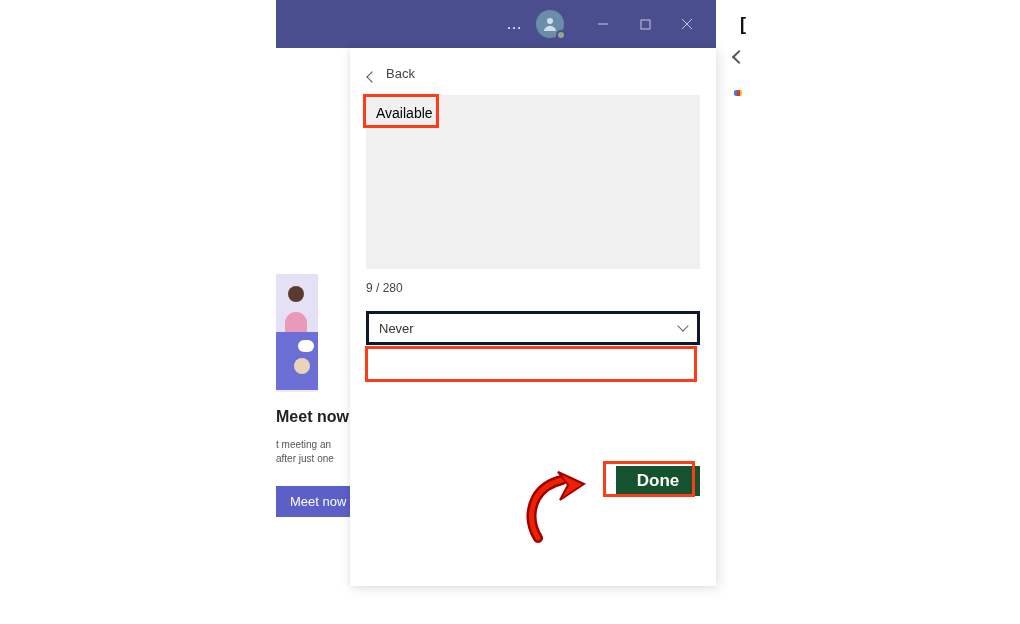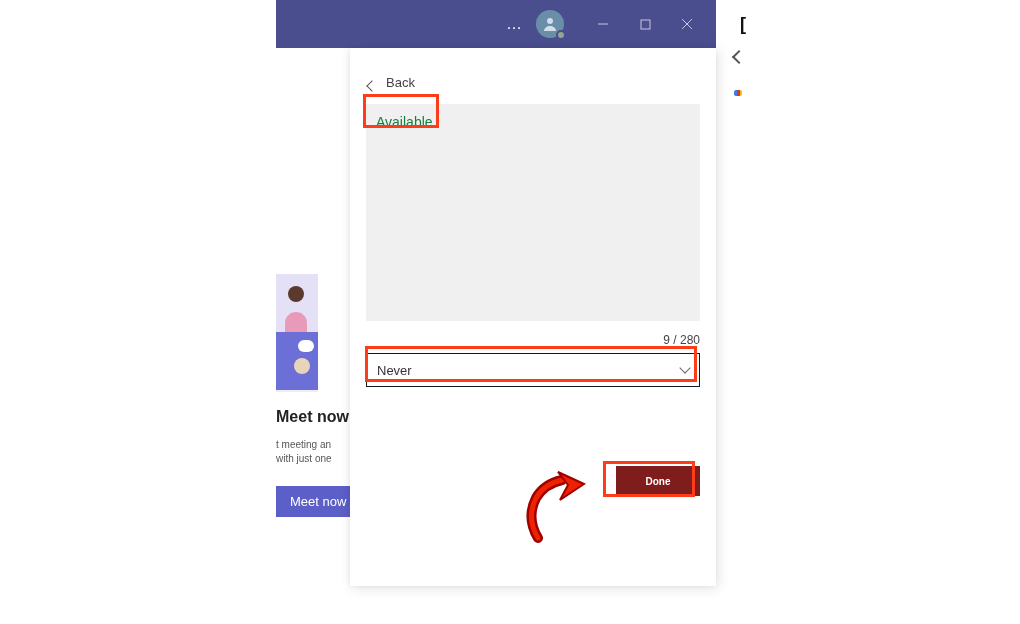--- a/index.html
+++ b/index.html
@@ -134,71 +134,70 @@
       height: 538px;
       background: #fff;
       box-shadow: 2px 2px 12px rgba(0,0,0,0.12), -1px 0 4px rgba(0,0,0,0.05);
       padding: 16px;
     }
     .back-row {
       display: flex;
       align-items: flex-end;
       cursor: pointer;
       margin-bottom: 14px;
-      margin-top: 11px;
+      margin-top: 2px;
     }
     .back-chevron {
       width: 8px;
       height: 8px;
       border-left: 1.5px solid #555;
       border-bottom: 1.5px solid #555;
       transform: rotate(45deg);
       margin-right: 10px;
       margin-left: 2px;
     }
     .back-text {
       font-size: 13px;
       color: #444;
     }
     .status-textarea {
       position: relative;
       width: 100%;
-      height: 217px;
+      height: 174px;
       background: #f0f0f0;
       border: none;
       padding: 10px 10px;
       font-size: 14px;
-      color: #15803d;
+      color: #000000;
       resize: none;
       font-family: inherit;
     }
     .status-highlight {
       position: absolute;
       border: 3px solid #ff3c1a;
       pointer-events: none;
     }
     .hl1 { left: 363px; top: 94px; width: 76px; height: 34px; }
     .hl2 { left: 365px; top: 346px; width: 332px; height: 36px; }
     .hl3 { left: 603px; top: 461px; width: 92px; height: 36px; }
     .char-count {
-      text-align: right;
       font-size: 12px;
       color: #444;
       margin-top: 8px;
     }
     .clear-label {
       font-size: 12px;
       color: #333;
       margin-top: 32px;
     }
     .dropdown {
-      margin-top: 6px;
+      margin-top: 16px;
       width: 100%;
       height: 34px;
-      border: 1px solid #0f172a;
+      border: 3px solid #0f172a;
       background: #fff;
       display: flex;
       align-items: center;
       justify-content: space-between;
       padding: 0 10px;
       cursor: pointer;
       font-size: 13px;
       color: #333;
     }
     .dropdown-chevron {
@@ -208,24 +207,24 @@
       border-bottom: 1.5px solid #666;
       transform: rotate(45deg);
       margin-top: -4px;
     }
     .done-btn {
       position: absolute;
       right: 16px;
       top: 418px;
       width: 84px;
       height: 30px;
-      background: #7f1d1d;
+      background: #14532d;
       color: #fff;
       border: none;
-      font-size: 10px;
+      font-size: 17px;
       font-weight: 600;
       cursor: pointer;
     }
     .arrow-annotation {
       position: absolute;
       left: 518px;
       top: 470px;
       width: 80px;
       height: 80px;
       pointer-events: none;
@@ -297,21 +296,21 @@
       <div style="position:absolute;top:8px;right:4px;width:16px;height:12px;background:#fff;border-radius:6px"></div>
       <div class="person-head" style="background:#e8d4b8;top:26px;left:18px"></div>
     </div>
   <div class="tile t3"></div>
 
 </div>
 
 <div class="meet-card">
   <div class="meet-title">Meet now</div>
   <div class="meet-desc">
-    <span>t meeting an</span><br><span>with just one</span>
+    <span>t meeting an</span><br><span>after just one</span>
   </div>
   <button class="meet-btn">Meet now</button>
 </div>
 
 <div class="panel">
   <div class="back-row">
     <div class="back-chevron"></div>
     <span class="back-text">Back</span>
   </div>
   <textarea class="status-textarea" style="">Available</textarea>

